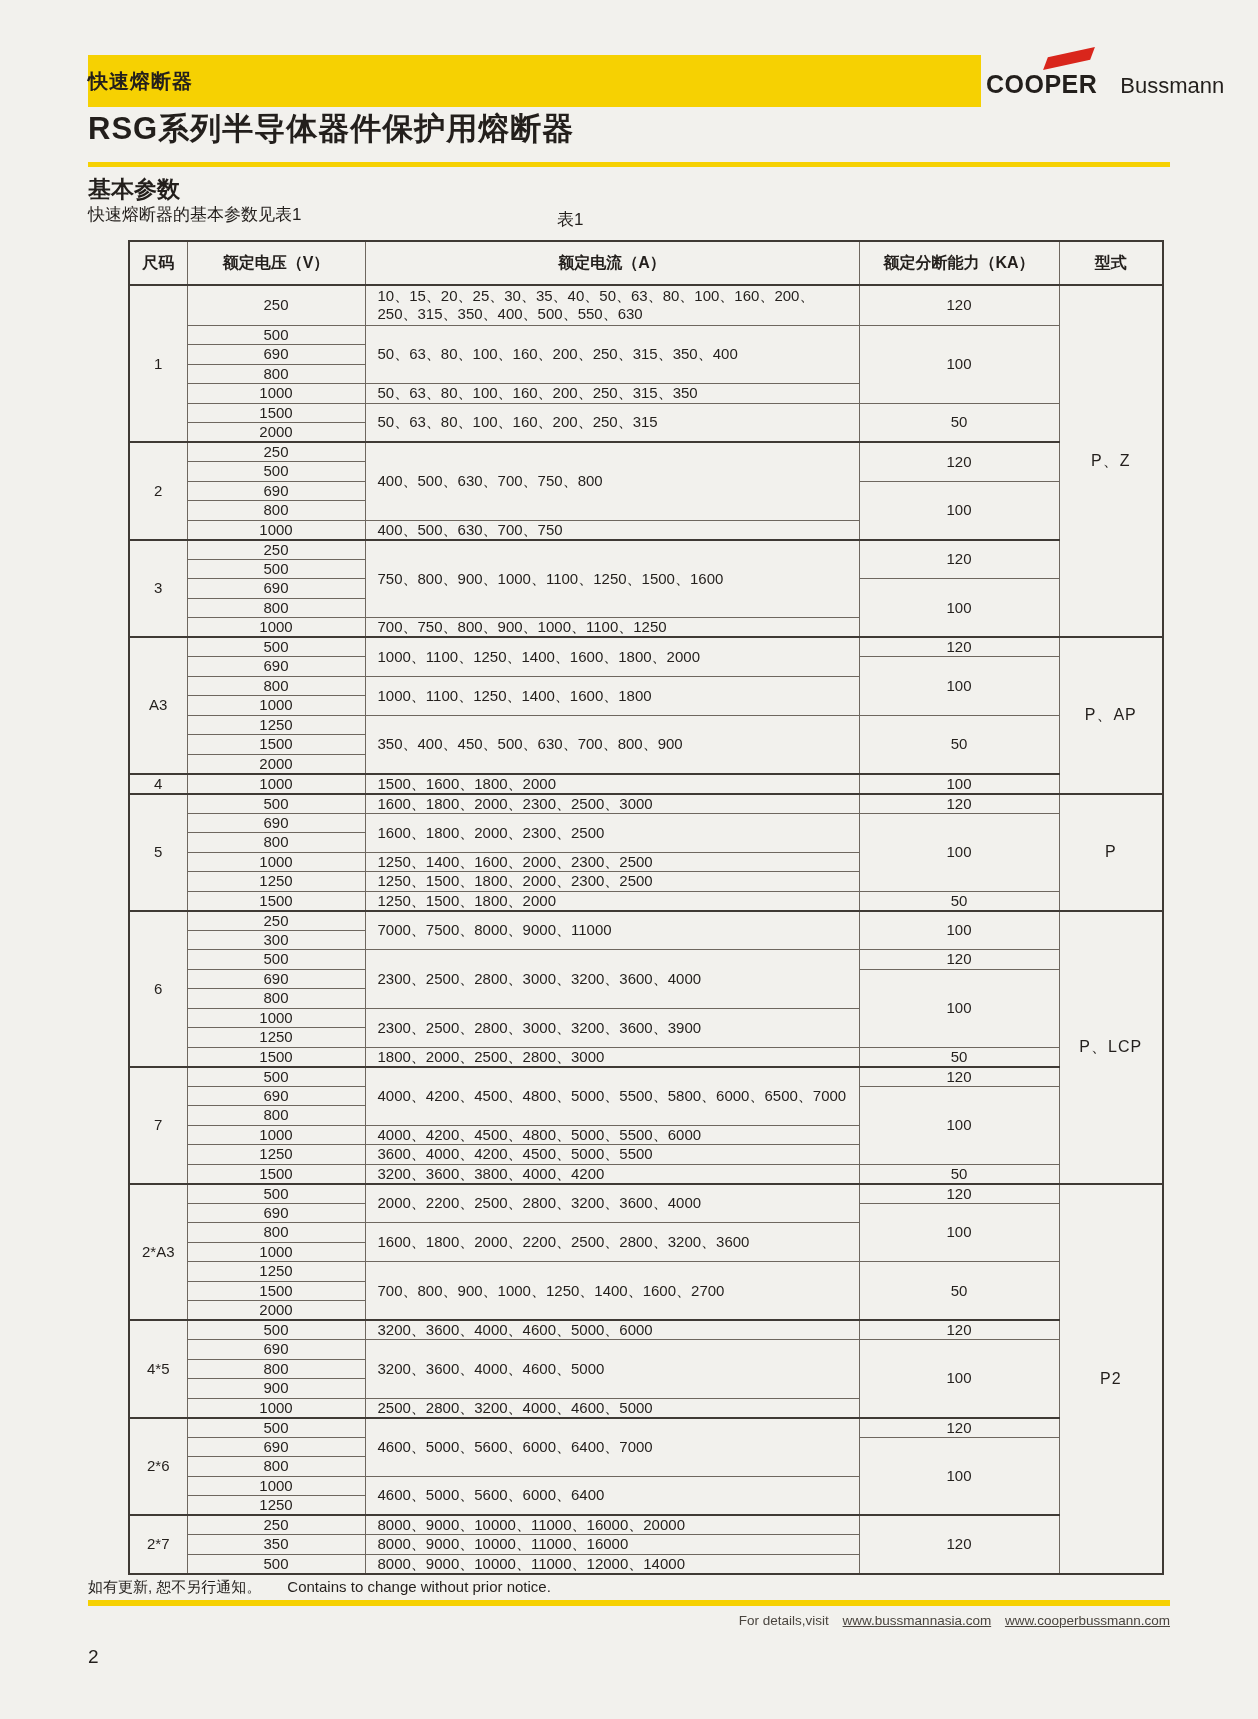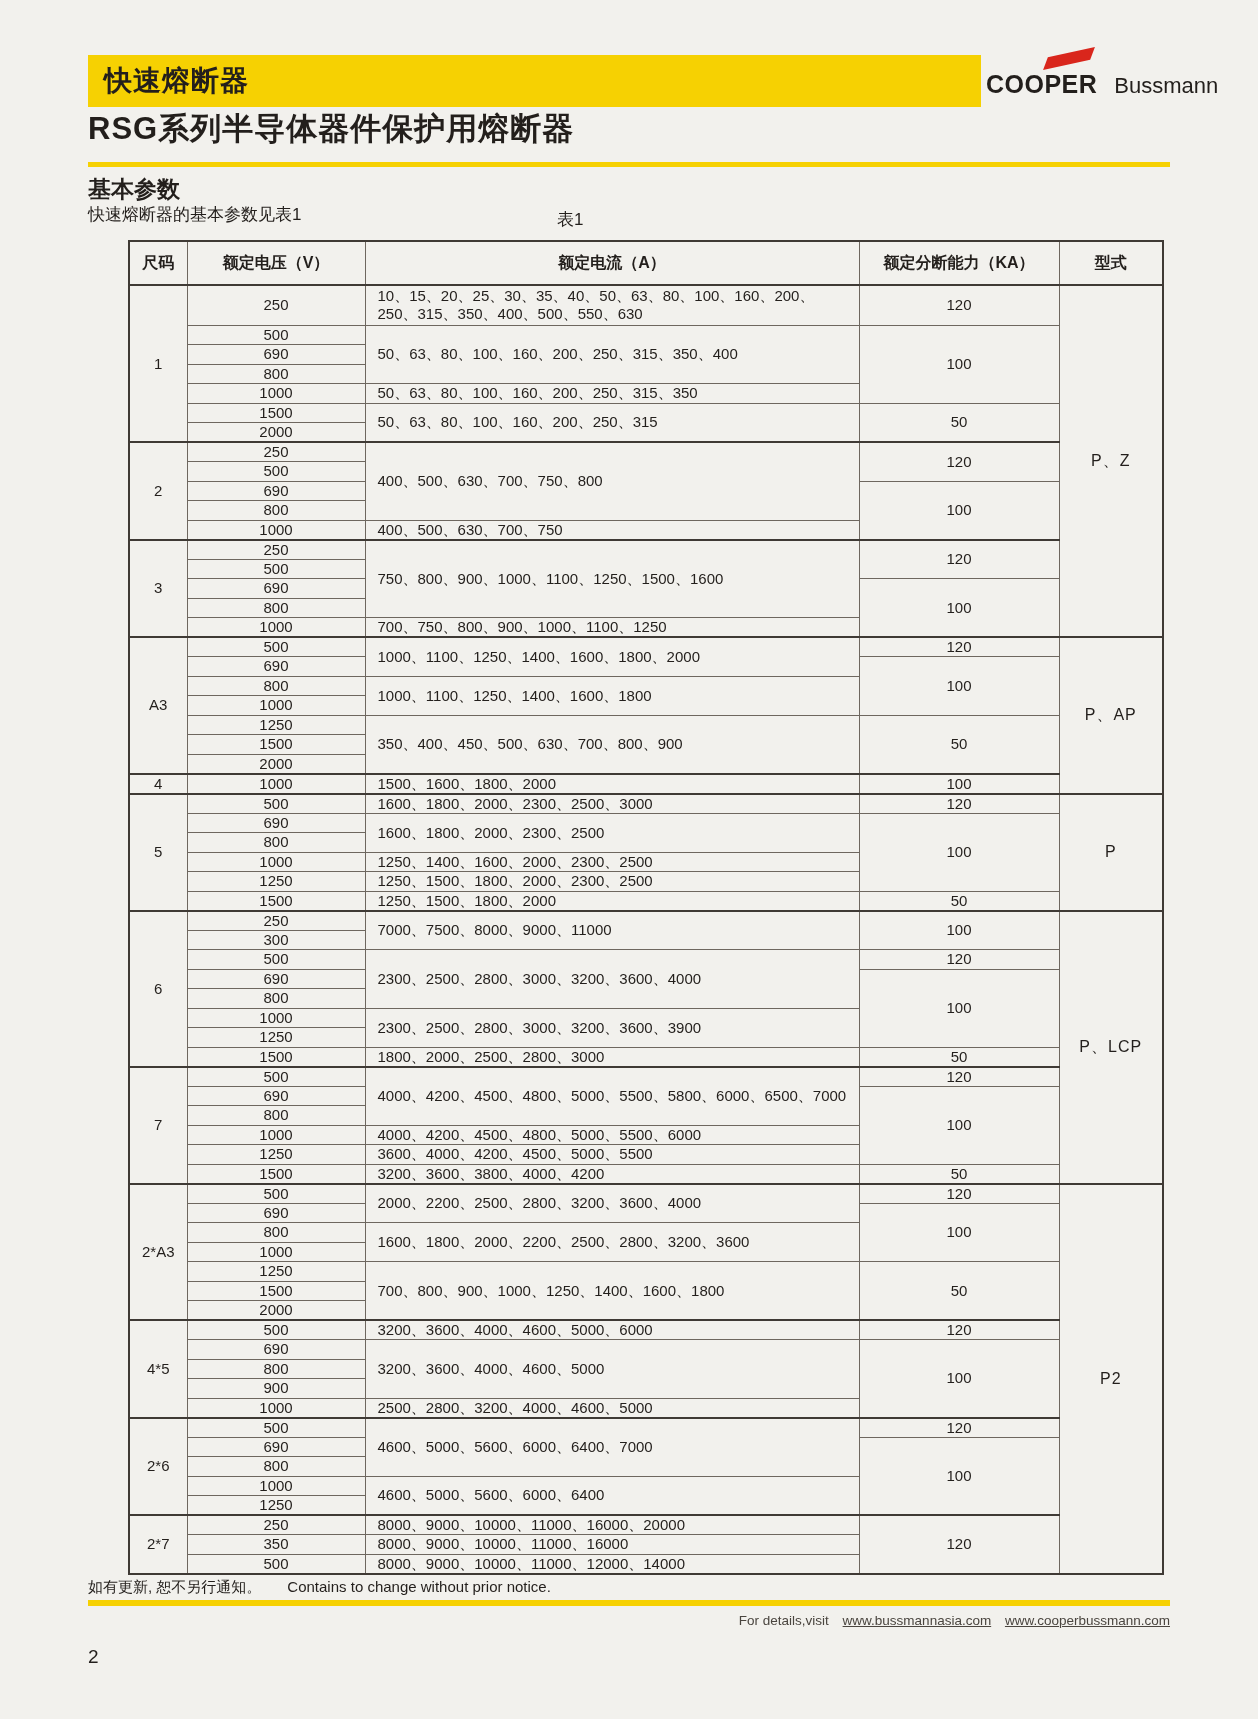--- a/index.html
+++ b/index.html
@@ -21,31 +21,31 @@
   }
   .abs{position:absolute;}
 
   
   .banner{
     left:88px;top:55px;width:893px;height:52px;
     background:var(--yellow);
     display:flex;align-items:center;
   }
   .banner-label{
-    font-size:28px;font-weight:bold;padding-left:16px;letter-spacing:1px;
+    font-size:20px;font-weight:bold;letter-spacing:1px;
   }
   .logo{left:986px;top:48px;width:200px;height:60px;}
   .logo-flag{
     position:absolute;left:62px;top:4px;width:42px;height:13px;
     background:var(--red);
     transform:skewX(-32deg) rotate(-14deg);
   }
   .logo-text{position:absolute;left:0;top:22px;white-space:nowrap;}
   .logo-cooper{font-size:25px;font-weight:bold;letter-spacing:0.5px;}
-  .logo-bussmann{font-size:22px;font-weight:normal;margin-left:17px;}
+  .logo-bussmann{font-size:22px;font-weight:normal;margin-left:23px;}
 
   .doc-title{left:88px;top:108px;font-size:31px;font-weight:bold;letter-spacing:1px;}
   .rule-top{left:88px;top:162px;width:1082px;height:5px;background:var(--yellow);}
   .section-heading{left:88px;top:174px;font-size:23px;font-weight:bold;}
   .section-note{left:88px;top:203px;font-size:17px;}
   .table-caption{left:557px;top:208px;font-size:17px;}
 
   
   .spec-table-wrap{left:128px;top:240px;width:1034px;}
   table{
@@ -323,21 +323,21 @@
         </tr>
         <tr>
           <td class="col-v">800</td>
           <td class="col-a" rowspan="2">1600、1800、2000、2200、2500、2800、3200、3600</td>
         </tr>
         <tr>
           <td class="col-v">1000</td>
         </tr>
         <tr>
           <td class="col-v">1250</td>
-          <td class="col-a" rowspan="3">700、800、900、1000、1250、1400、1600、1800</td>
+          <td class="col-a" rowspan="3">700、800、900、1000、1250、1400、1600、2700</td>
           <td class="col-ka" rowspan="3">50</td>
         </tr>
         <tr>
           <td class="col-v">1500</td>
         </tr>
         <tr>
           <td class="col-v">2000</td>
         </tr>
         <tr class="sec-start">
           <td class="col-size" rowspan="5">4*5</td>

